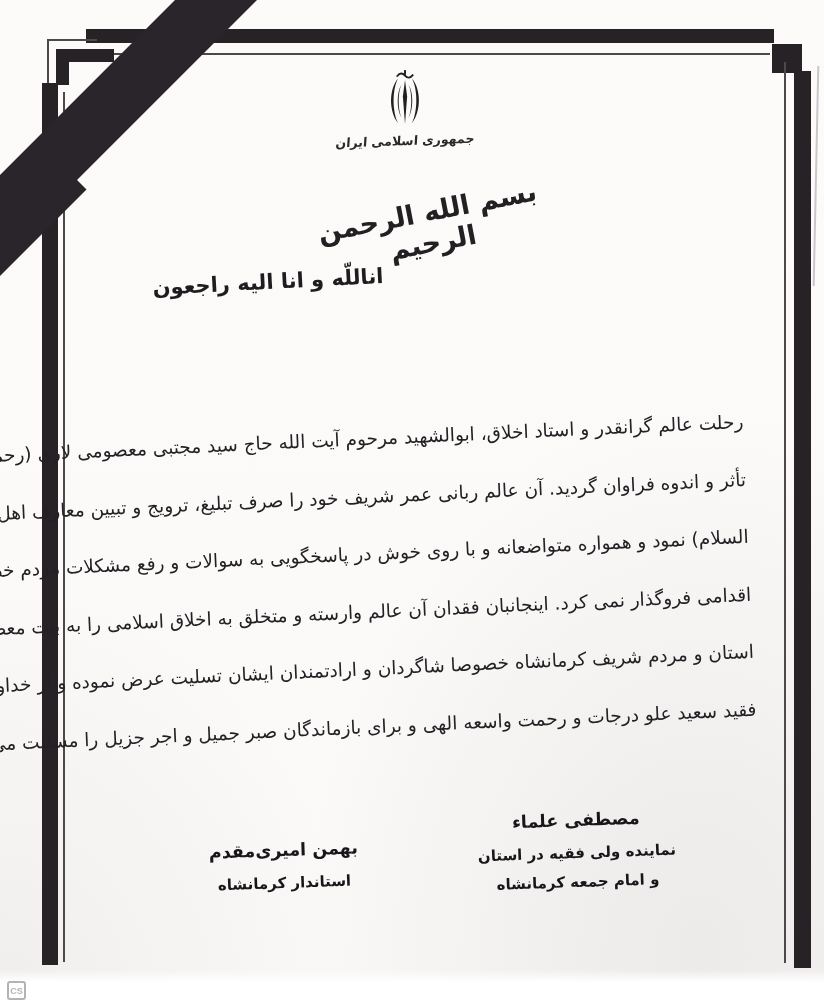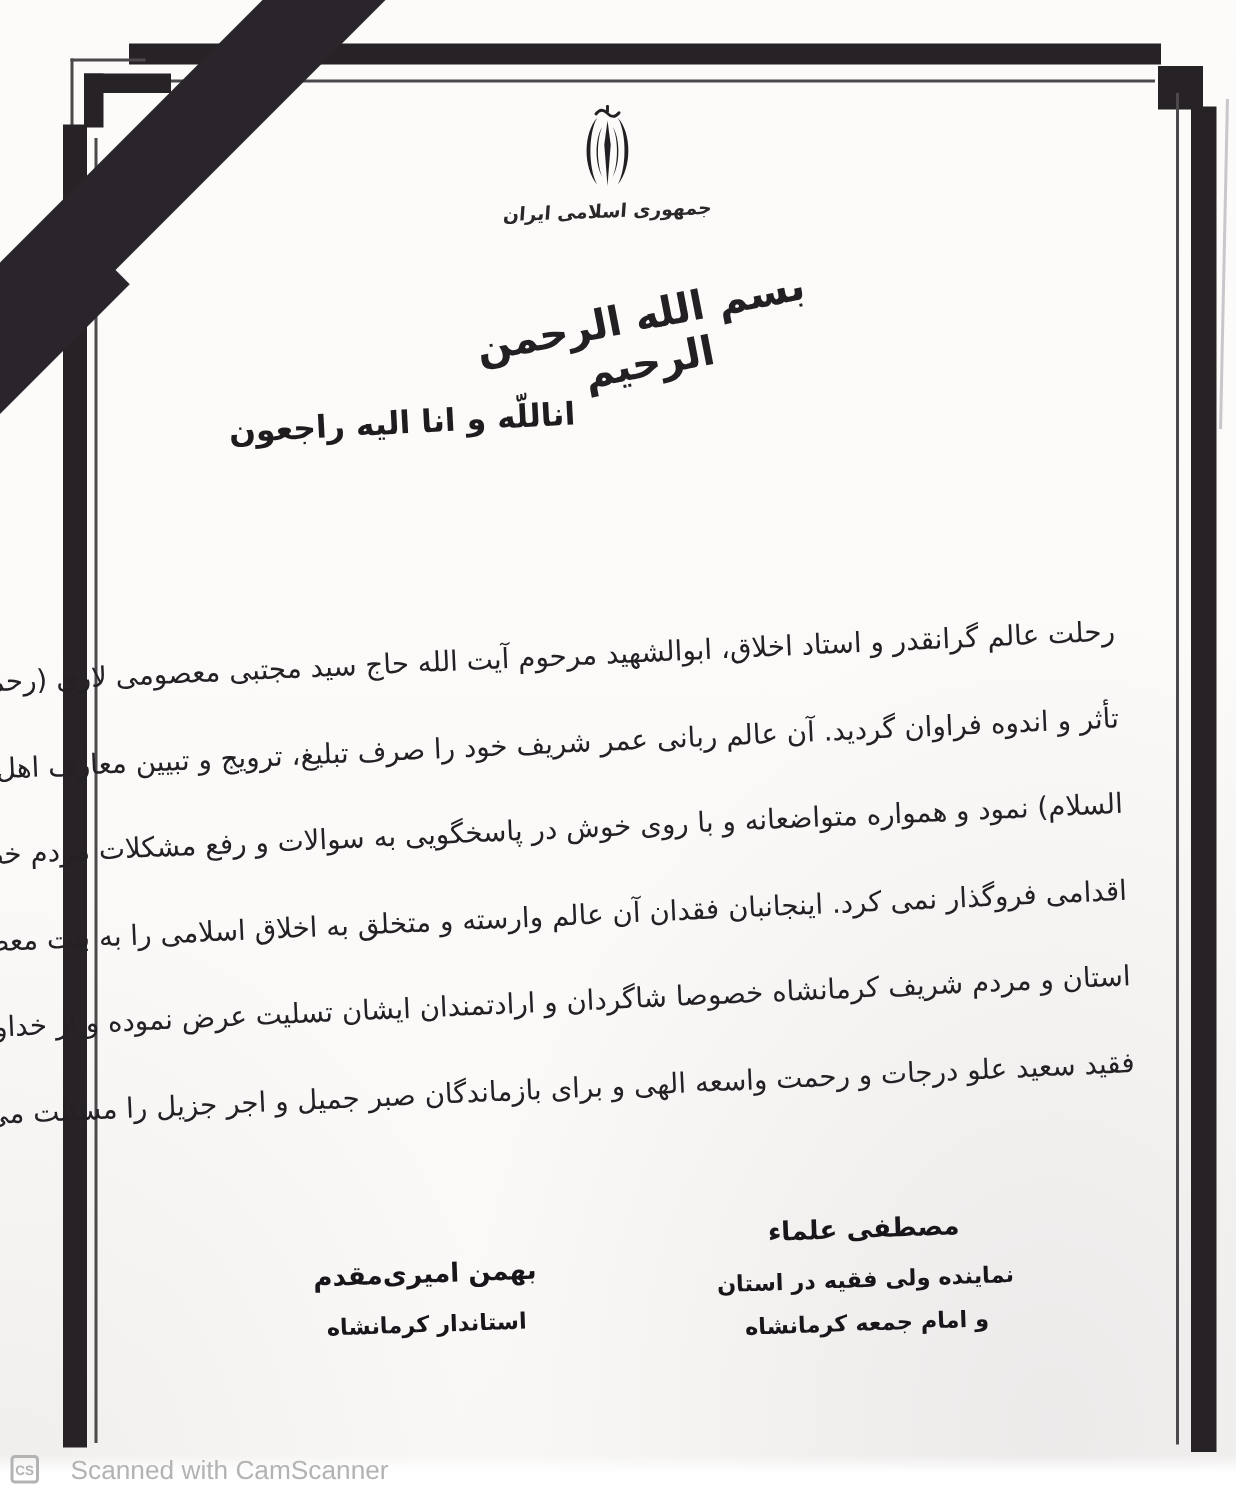--- a/index.html
+++ b/index.html
@@ -71,21 +71,21 @@
   .body-line:last-child{text-align-last:right;padding-left:95px;}
   
   .sig{position:absolute;text-align:center;direction:rtl;color:#18161a;transform:rotate(-2deg);}
   .sig-right{left:432px;top:810px;width:290px;}
   .sig-left{left:152px;top:840px;width:264px;}
   .sig-name{font-size:17.5px;font-weight:bold;margin-bottom:9px;}
   .sig-title{font-size:15px;font-weight:bold;line-height:1.95;}
   
   .scanbar{
     position:absolute;left:0;bottom:0;width:100%;height:30px;
-    display:flex;align-items:flex-start;gap:21px;padding-left:7px;box-sizing:border-box;
+    display:flex;align-items:flex-end;gap:11px;padding-left:7px;box-sizing:border-box;
     background:linear-gradient(rgba(255,255,255,0),#ffffff 40%);z-index:8;
   }
   .cs-icon{
     width:15px;height:15px;border:2px solid #b3b3b3;border-radius:3px;
     display:flex;align-items:center;justify-content:center;
     font-size:9px;font-weight:bold;color:#b3b3b3;
     font-family:"Liberation Sans",sans-serif;
   }
   .scan-text{
     color:#b3b3b3;font-size:17.5px;font-family:"Liberation Sans",sans-serif;
@@ -145,15 +145,14 @@
     <div class="sig-title">نماینده ولی فقیه در استان</div>
     <div class="sig-title">و امام جمعه کرمانشاه</div>
   </div>
   <div class="sig sig-left">
     <div class="sig-name">بهمن امیری‌مقدم</div>
     <div class="sig-title">استاندار کرمانشاه</div>
   </div>
 
   <div class="scanbar">
     <div class="cs-icon">CS</div>
-    <div class="scan-text">Scanned with CamScanner</div>
   </div>
 </div>
 
 </body></html>

